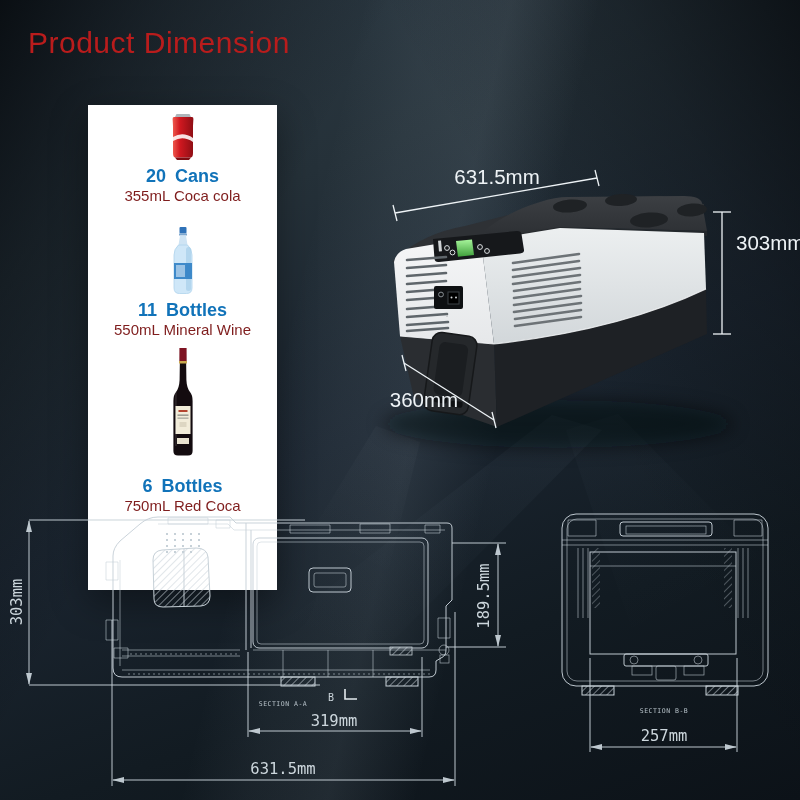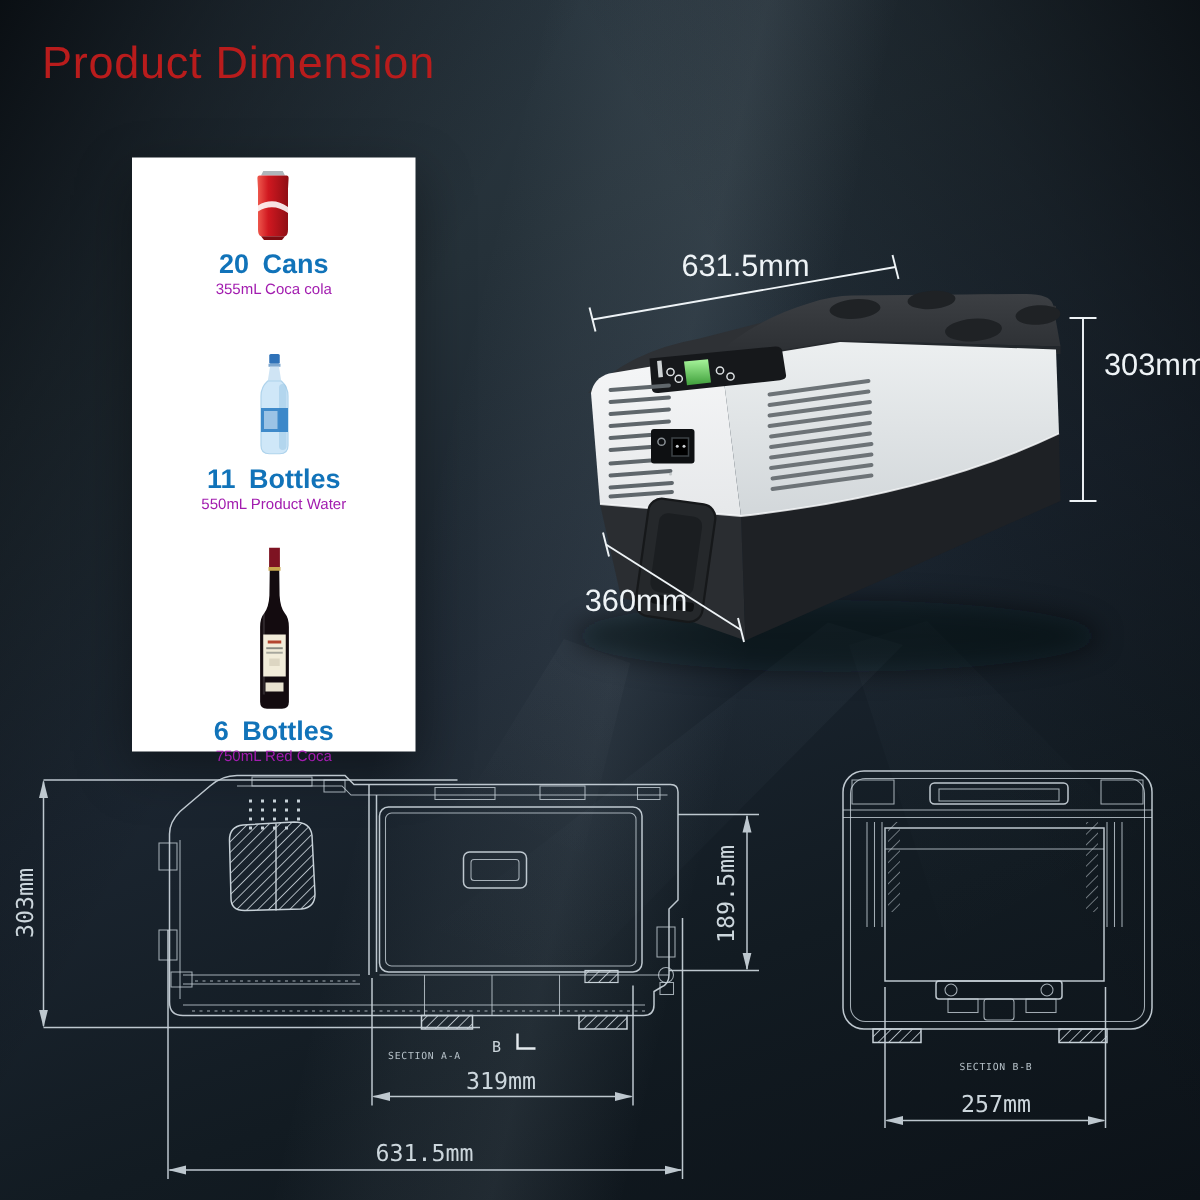--- a/index.html
+++ b/index.html
@@ -17,32 +17,32 @@
     background:linear-gradient(200deg, rgba(142,166,186,.22) 4%, rgba(142,166,186,.06) 45%, rgba(142,166,186,0) 75%);}
   .beam-r{clip-path:polygon(566px 430px,618px 414px,800px 598px,800px 800px,688px 800px);
     background:linear-gradient(150deg, rgba(142,166,186,.18) 4%, rgba(142,166,186,.05) 50%, rgba(142,166,186,0) 80%);}
   .beam-bright{clip-path:polygon(376px 426px,420px 442px,332px 800px,148px 800px);
     background:linear-gradient(205deg, rgba(222,233,243,.30) 0%, rgba(222,233,243,.06) 40%, rgba(222,233,243,0) 66%);}
   .title{
     position:absolute;top:26px;left:0;width:796px;text-align:left;
     font-size:30px;font-weight:400;letter-spacing:.5px;color:#b91c1c;margin-left:28px;
   }
   .panel{
-    position:absolute;left:88px;top:105px;width:189px;height:396px;background:#ffffff;
+    position:absolute;left:88px;top:105px;width:189px;height:485px;background:#ffffff;
     box-shadow:0 12px 34px rgba(0,0,0,.38);
-    display:flex;flex-direction:column;align-items:center;text-align:center;gap:14px;
+    display:flex;flex-direction:column;align-items:center;text-align:center;
   }
   .cap-item{display:flex;flex-direction:column;align-items:center;}
   .cap-line{font-size:18px;font-weight:700;color:#1173b9;line-height:1.05;}
   .cap-line .cnt{margin-right:9px;}
-  .cap-desc{font-size:10px;color:#a21caf;margin-top:2px;line-height:1.1;}
+  .cap-desc{font-size:15px;color:#7f1d1d;margin-top:2px;line-height:1.1;}
   .ic{display:block;}
   .i1 .ic{margin-top:8px;} .i1 .cap-line{margin-top:6px;}
   .i2 .ic{margin-top:23px;} .i2 .cap-line{margin-top:4px;}
-  .i3 .ic{margin-top:9px;}  .i3 .cap-line{margin-top:3px;}
+  .i3 .ic{margin-top:9px;}  .i3 .cap-line{margin-top:19px;}
   svg.scene{position:absolute;inset:0;}
   .dimlab{font:20.5px "Liberation Sans",sans-serif;fill:#eef3f6;}
   .cadlab{font:15.5px "DejaVu Sans Mono",monospace;fill:#ccd6dc;}
   .cadsec{font:6.5px "DejaVu Sans Mono",monospace;fill:#b6c1c8;letter-spacing:.5px;}
   .cadB{font:10px "DejaVu Sans Mono",monospace;fill:#ccd6dc;}
   .cad{stroke:#c7d1d8;stroke-width:1;fill:none;opacity:.95;}
   .cadthin{stroke:#c7d1d8;stroke-width:.7;fill:none;opacity:.8;}
   .dimln{stroke:#eef3f6;stroke-width:1.3;fill:none;}
 </style>
 </head>
@@ -79,21 +79,21 @@
     <svg class="ic" width="28" height="70" viewBox="0 0 28 70">
       <rect x="10.5" y="0" width="7" height="6.5" rx="1" fill="#2f72b8"></rect>
       <rect x="10" y="6.5" width="8" height="2" fill="#7ea8d0"></rect>
       <path d="M11,8.5 L17,8.5 L18.5,18 L9.5,18 Z" fill="#cfe4f4"></path>
       <path d="M9.5,18 Q5,22 5,28 L5,61 Q5,66.5 10.5,66.5 L17.5,66.5 Q23,66.5 23,61 L23,28 Q23,22 18.5,18 Z" fill="#cfe7f8" stroke="#aed3ec" stroke-width=".8"></path>
       <rect x="17" y="20" width="5" height="44" rx="2.5" fill="#9dc9e6" opacity=".55"></rect>
       <rect x="5" y="36" width="18" height="16" fill="#2f80c4" opacity=".9"></rect>
       <rect x="7" y="38" width="9" height="12" fill="#e8f3fb" opacity=".55"></rect>
     </svg>
     <div class="cap-line"><span class="cnt">11</span><span>Bottles</span></div>
-    <div class="cap-desc">550mL Product Water</div>
+    <div class="cap-desc">550mL Mineral Wine</div>
   </div>
 
   <div class="cap-item i3">
     <svg class="ic" width="28" height="110" viewBox="0 0 28 110">
       <path d="M11,3 L17,3 L17.4,32 Q17.8,40 21,44 Q23.6,47 23.6,53 L23.6,103 Q23.6,107.5 19,107.5 L9,107.5 Q4.4,107.5 4.4,103 L4.4,53 Q4.4,47 7,44 Q10.2,40 10.6,32 Z" fill="#130b0f"></path>
       <path d="M10.4,0 L17.6,0 L17.6,13 L10.4,13 Z" fill="#7e1322"></path>
       <rect x="10" y="13" width="8" height="2.5" fill="#c9a74e"></rect>
       <rect x="6.5" y="58" width="15" height="28" fill="#f2ecd9"></rect>
       <rect x="9.5" y="62" width="9" height="2" fill="#b3452f"></rect>
       <rect x="8.5" y="66.5" width="11" height="1.3" fill="#8a8a82"></rect>

